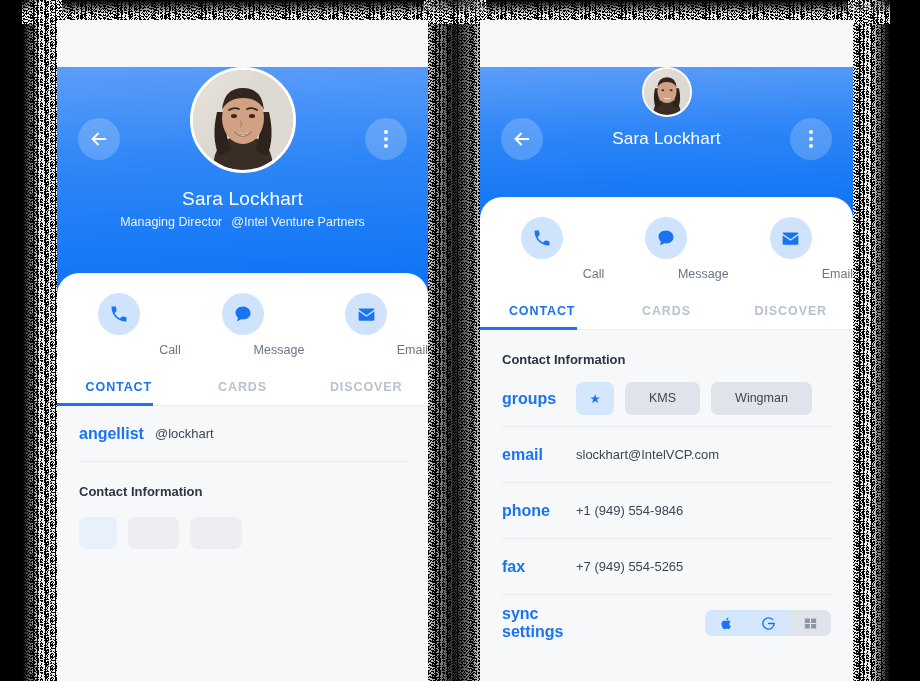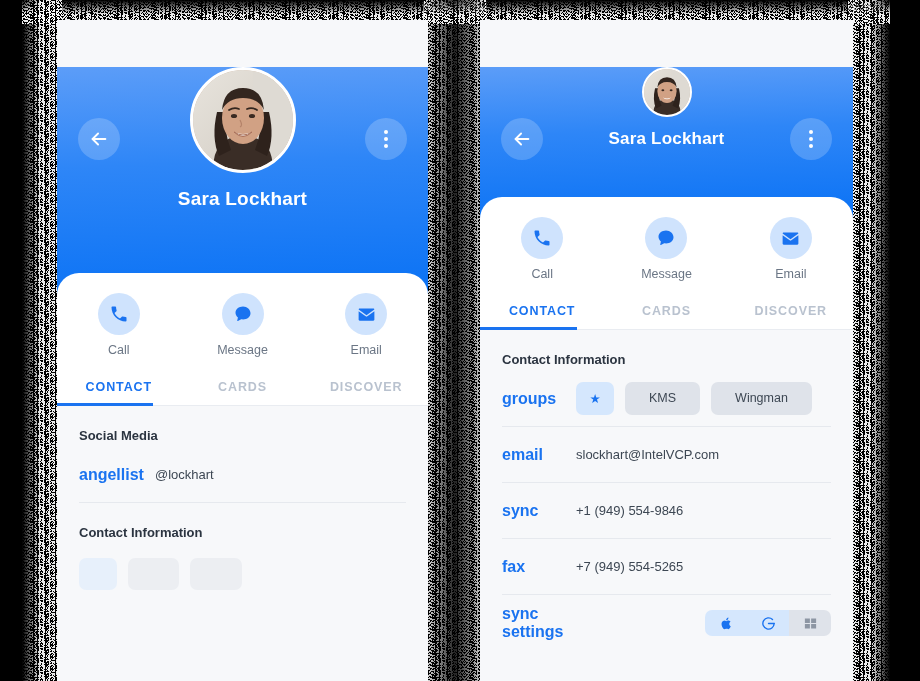--- a/index.html
+++ b/index.html
@@ -63,39 +63,39 @@
 
   .avatar {
     border-radius: 50%; background: #d8c7b8;
     border: 3px solid #fff; overflow: hidden;
     margin: 0 auto; position: relative;
   }
   .phone.left  .avatar { width: 106px; height: 106px; margin-top: 47px; }
   .phone.right .avatar { width: 50px;  height: 50px;  margin-top: 47px; border-width: 2px; }
   .avatar svg { width: 100%; height: 100%; display: block; }
 
-  .hero-name { font-weight: bold; letter-spacing: .2px; }
+  .hero-name { font-weight: normal; letter-spacing: .2px; }
   .phone.left  .hero-name { font-size: 19px; margin-top: 15px; }
   .phone.right .hero-name { font-size: 17px; margin-top: 12px; }
   .hero-sub { font-size: 12.5px; margin-top: 5px; color: #eaf2ff; }
   .hero-sub .sep { display: inline-block; width: 9px; }
 
   .sheet {
     background: #fff; border-radius: 22px 22px 0 0;
     position: relative; margin-top: -22px;
   }
 
   .actions { display: flex; padding: 20px 0 10px; }
   .action { flex: 1; text-align: center; }
   .act-ic {
     width: 42px; height: 42px; border-radius: 50%;
     background: #cfe3fd; margin: 0 auto 8px;
     display: flex; align-items: center; justify-content: center;
   }
-  .act-lbl { font-size: 12.5px; color: #6b7685; }
+  .act-lbl { font-size: 12.5px; color: #6b7685; text-align: right; }
 
   .tabs { display: flex; border-bottom: 1px solid #e9ecf1; background: #fff; }
   .tab {
     flex: 1; text-align: center; font-size: 12.5px; font-weight: bold;
     letter-spacing: .9px; color: #b9c2cf; padding: 13px 0 11px;
     position: relative;
   }
   .tab.active { color: #1a73f0; }
   .tab.active::after {
     content: ""; position: absolute; left: 0; right: 0; bottom: -1px;
@@ -179,20 +179,23 @@
             <path d="M36 40 q5-3 10-1" stroke="#33261f" stroke-width="1.8" fill="none" stroke-linecap="round"></path>
             <path d="M64 40 q-5-3-10-1" stroke="#33261f" stroke-width="1.8" fill="none" stroke-linecap="round"></path>
             <path d="M41 62 q9 8 18 0 q-9 4-18 0z" fill="#fff"></path>
             <path d="M41 62 q9 9 18 0 q-9 6-18 0z" fill="none" stroke="#a9705a" stroke-width="1"></path>
             <path d="M47 50 q3 6 0 7" stroke="#b5836a" stroke-width="1.2" fill="none"></path>
           </g>
         </svg>
       </div>
 
       <div class="hero-name">Sara Lockhart</div>
+      <div class="hero-sub">
+        <span>Managing Director</span><span class="sep"></span><span>@Intel Venture Partners</span>
+      </div>
     </div>
 
     <div class="sheet">
       <div class="actions">
         <div class="action">
           <div class="act-ic">
             <svg width="20" height="20" viewBox="0 0 24 24" fill="#1a73f0">
                 <path d="M6.6 10.8c1.4 2.8 3.8 5.1 6.6 6.6l2.2-2.2c.3-.3.7-.4 1-.2 1.1.4 2.4.6 3.6.6.6 0 1 .4 1 1V20c0 .6-.4 1-1 1C10.6 21 3 13.4 3 4c0-.6.4-1 1-1h3.5c.6 0 1 .4 1 1 0 1.3.2 2.5.6 3.6.1.3 0 .7-.2 1l-2.3 2.2z"></path>
               </svg>
           </div>
@@ -217,21 +220,20 @@
       </div>
 
       <div class="tabs">
         <div class="tab active">CONTACT</div>
         <div class="tab">CARDS</div>
         <div class="tab">DISCOVER</div>
       </div>
     </div>
 
     <div class="body">
-      <div class="sec-title">Social Media</div>
       <div class="row">
         <span class="key">angellist</span>
         <span class="val">@lockhart</span>
       </div>
       <div class="sec-title">Contact Information</div>
       <div class="chips" style="opacity:.45;margin-top:14px;">
         <div class="chip star">&nbsp;</div>
         <div class="chip">&nbsp;</div>
         <div class="chip">&nbsp;</div>
       </div>
@@ -329,21 +331,21 @@
           <span class="chip">KMS</span>
           <span class="chip">Wingman</span>
         </span>
       </div>
 
       <div class="row">
         <span class="key">email</span>
         <span class="val">slockhart@IntelVCP.com</span>
       </div>
       <div class="row">
-        <span class="key">sync</span>
+        <span class="key">phone</span>
         <span class="val">+1 (949) 554-9846</span>
       </div>
       <div class="row">
         <span class="key">fax</span>
         <span class="val">+7 (949) 554-5265</span>
       </div>
 
       <div class="row" style="border-bottom:none;">
         <span class="key">sync settings</span>
         <span class="sync-icons">

